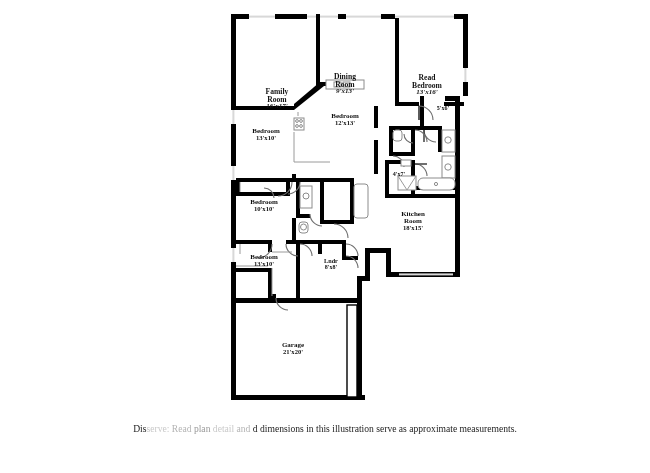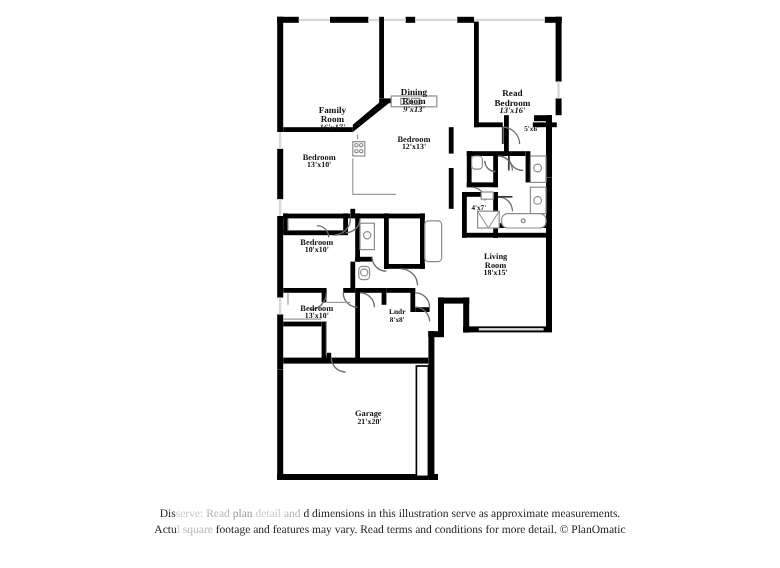--- a/index.html
+++ b/index.html
@@ -272,40 +272,37 @@
     <span class="nm">Bedroom</span>
     <span class="dm">13'x10'</span>
   </div>
 
   <div class="room-label rl-sm" style="left:313px;top:258px;width:36px;">
     <span class="nm">Lndr</span>
     <span class="dm">8'x8'</span>
   </div>
 
   <div class="room-label rl-md" style="left:389px;top:211px;width:48px;">
-    <span class="nm">Living</span>
+    <span class="nm">Kitchen</span>
     <span class="nm">Room</span>
     <span class="dm">18'x15'</span>
   </div>
 
-  <div class="room-label rl-md" style="left:268px;top:342px;width:50px;text-align:right;">
+  <div class="room-label rl-md" style="left:268px;top:342px;width:50px;">
     <span class="nm">Garage</span>
     <span class="dm">21'x20'</span>
   </div>
 
   <div class="room-label rl-xs" style="left:428px;top:105px;width:30px;">
     <span class="dm">5'x6'</span>
   </div>
 
   <div class="room-label rl-xs" style="left:384px;top:171px;width:30px;">
     <span class="dm">4'x7'</span>
   </div>
 
 </div>
 
 <div id="footer">
   <div class="foot-line" id="foot1">
     <span>Dis</span><span class="fade">serve:</span>&nbsp;<span class="fade2">Read</span>&nbsp;<span class="fade3">plan</span>&nbsp;<span class="fade">detail</span>&nbsp;<span class="fade2">and</span>&nbsp;<span>d dimensions in this illustration serve as approximate measurements.</span>
   </div>
-  <div class="foot-line" id="foot2">
-    <span>Actu</span><span class="fade">l</span>&nbsp;<span class="fade2">square</span>&nbsp;<span>footage and features may vary. Read terms and conditions for more detail. © PlanOmatic</span>
-  </div>
 </div>
 
 </body></html>

